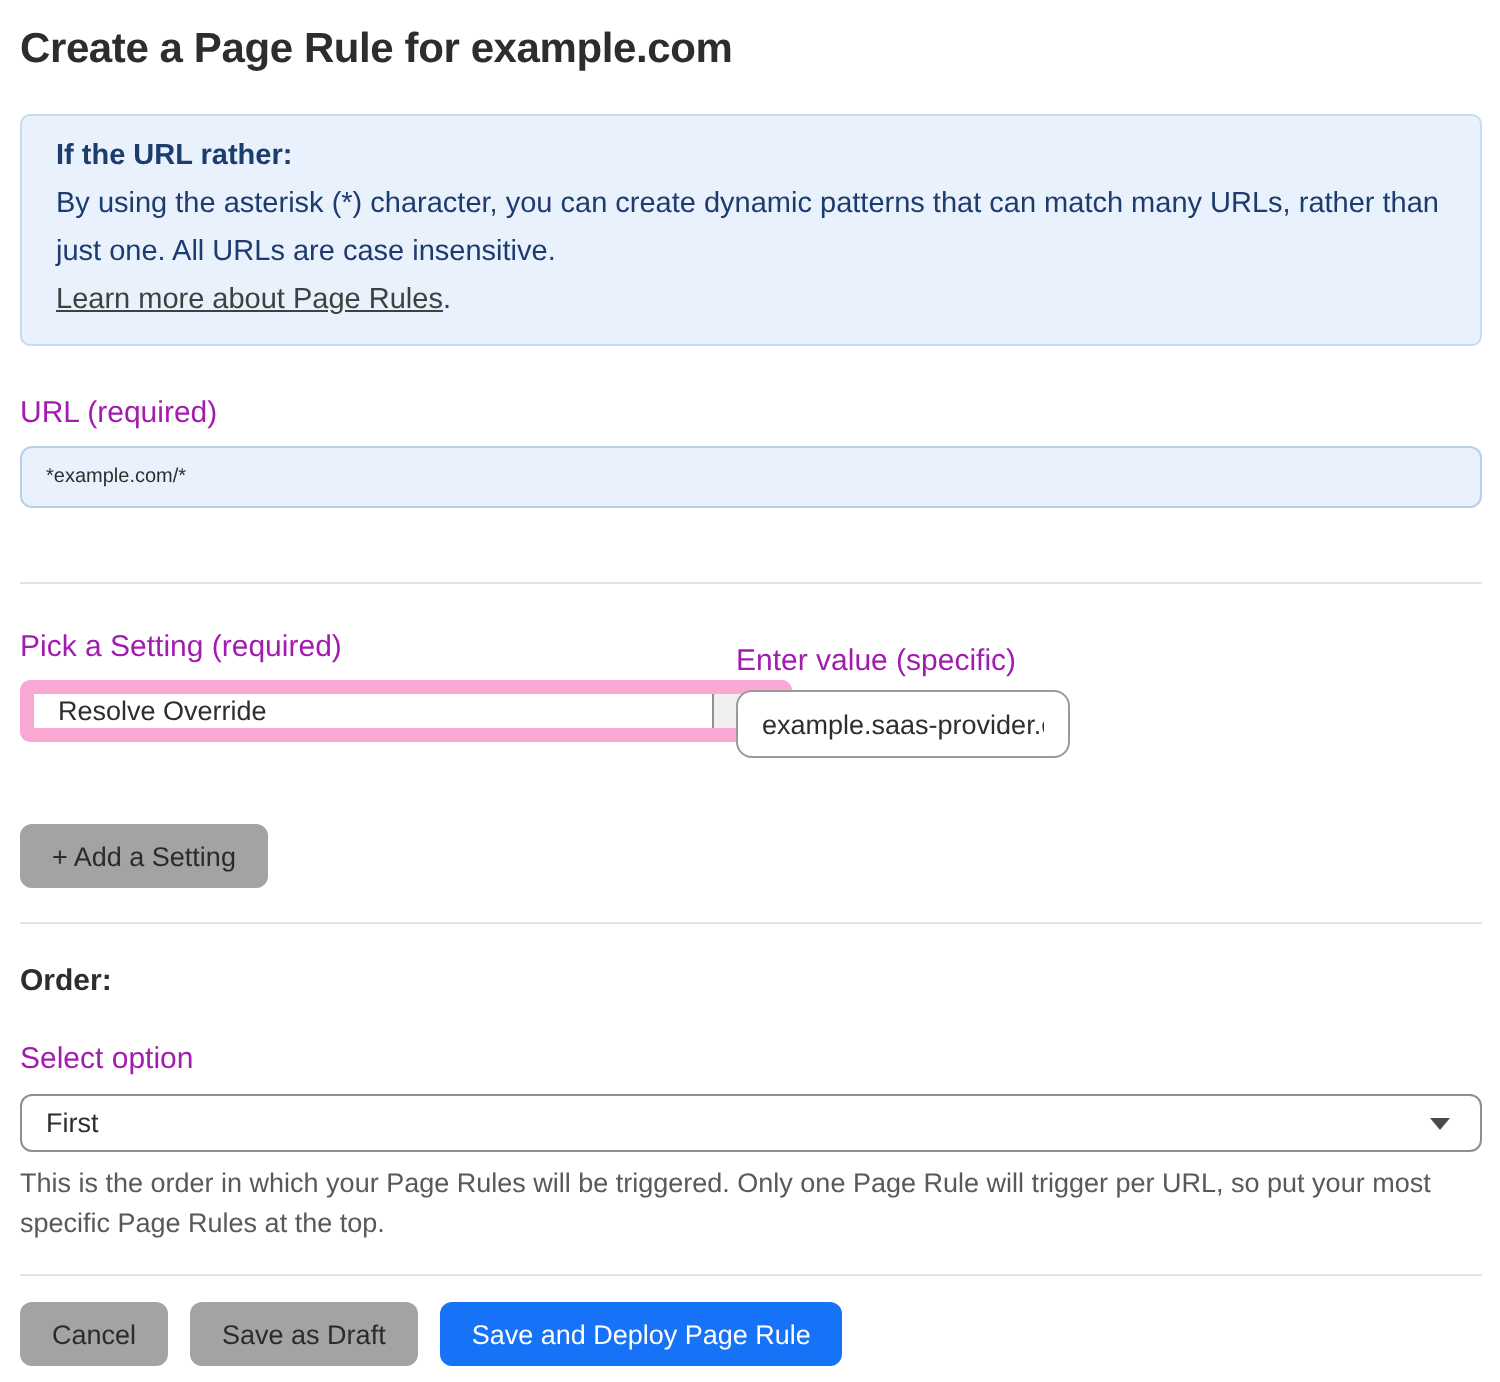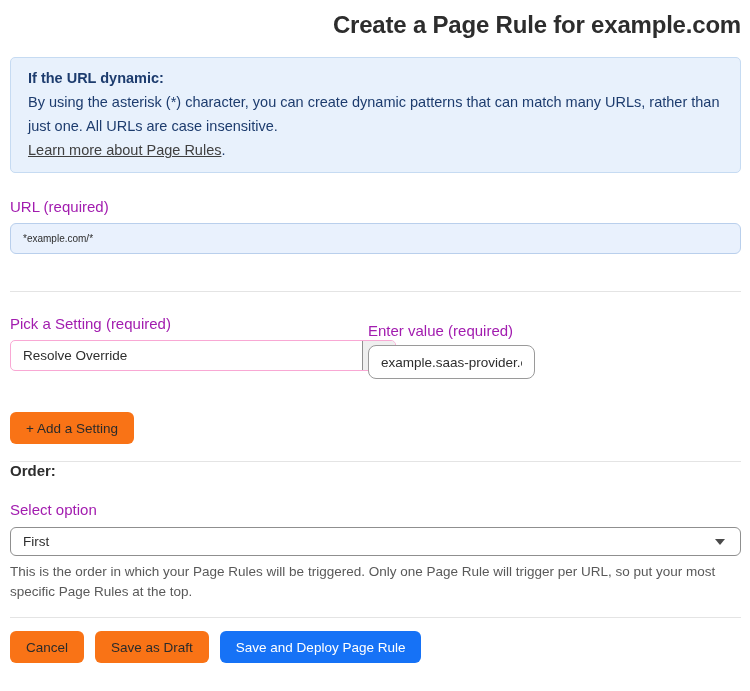--- a/index.html
+++ b/index.html
@@ -8,22 +8,22 @@
     width: 750px; height: 691px;
     background: #ffffff;
     font-family: "Liberation Sans", sans-serif;
     color: #2e2e2e;
     overflow: hidden;
   }
   .container { padding: 0 9px 0 10px; width: 750px; }
 
   .page-title {
     margin: 12px 0 0 0;
-    font-size: 24px; line-height: 26px; font-weight: 700;
-    color: #2d2d2d; letter-spacing: -0.2px; text-align: right;
+    font-size: 21px; line-height: 26px; font-weight: 700;
+    color: #2d2d2d; letter-spacing: -0.2px;
   }
 
   .info-box {
     margin-top: 19px;
     background: #e8f1fc;
     border: 1px solid #c6dbf2;
     border-radius: 5px;
     padding: 8px 17px 10px 17px;
     font-size: 14.5px; line-height: 24px;
     color: #1d3c6e;
@@ -58,21 +58,21 @@
   }
   .settings-heading { margin-top: 21px; }
 
   .settings-row { margin-top: 23px; display: flex; align-items: flex-start; }
   .settings-col-left { width: 342px; }
   .settings-col-right { margin-left: 16px; margin-top: 7px; }
 
   .setting-combo {
     margin-top: 8px;
     width: 386px; height: 31px;
-    border: 1px solid #f9a8d4;
+    border: 7px solid #f9a8d4;
     border-radius: 5px;
     background: #ffffff;
     display: flex; align-items: stretch;
     cursor: pointer;
   }
   .combo-text {
     flex: 1; display: flex; align-items: center;
     padding-left: 12px; font-size: 13.5px; color: #2e2e2e;
     overflow: hidden; white-space: nowrap;
   }
@@ -106,26 +106,26 @@
 
   .btn {
     font-family: "Liberation Sans", sans-serif;
     font-size: 13.5px;
     height: 32px;
     padding: 0 16px;
     border: none; border-radius: 6px;
     cursor: pointer;
     display: inline-flex; align-items: center; justify-content: center;
   }
-  .btn-gray { background: #f97316; color: #2b2b2b; }
+  .btn-gray { background: #a3a3a3; color: #2b2b2b; }
   .btn-blue { background: #1672f6; color: #ffffff; }
 
   .add-setting-btn { margin-top: 33px; }
 
-  .order-heading { }
+  .order-heading { margin-top: 20px; }
   .order-select-label { margin-top: 22px; }
 
   .order-select {
     margin-top: 9px;
     width: 100%; height: 29px;
     border: 1px solid #8f8f8f;
     border-radius: 6px;
     background: #ffffff;
     display: flex; align-items: center; justify-content: space-between;
     padding: 0 15px 0 12px;
@@ -144,21 +144,21 @@
   .footer { margin-top: 13px; display: flex; gap: 11px; }
 </style>
 </head>
 <body>
 
 <div class="container">
 
   <h1 class="page-title">Create a Page Rule for example.com</h1>
 
   <div class="info-box">
-    <div class="info-heading">If the URL dynamic:</div>
+    <div class="info-heading">If the URL rather:</div>
     <div class="info-body">By using the asterisk (*) character, you can create dynamic patterns that can match many URLs, rather than just one. All URLs are case insensitive.</div>
     <div><span class="info-link">Learn more about Page Rules</span><span class="info-link-suffix">.</span></div>
   </div>
 
   <div class="field-label url-label">URL (required)</div>
   <input class="url-input" type="text" value="*example.com/*" style="">
 
   <hr class="divider divider-1">
 
 
@@ -166,21 +166,21 @@
     <div class="settings-col-left">
       <div class="field-label">Pick a Setting (required)</div>
       <div class="setting-combo">
         <div class="combo-text">Resolve Override</div>
         <div class="combo-btn">
           <span class="caret"></span>
         </div>
       </div>
     </div>
     <div class="settings-col-right">
-      <div class="field-label">Enter value (required)</div>
+      <div class="field-label">Enter value (specific)</div>
       <input class="value-input" type="text" value="example.saas-provider.com" style="">
     </div>
   </div>
 
   <button class="btn btn-gray add-setting-btn">+ Add a Setting</button>
 
   <hr class="divider divider-2">
 
   <h2 class="section-heading order-heading">Order:</h2>
 

